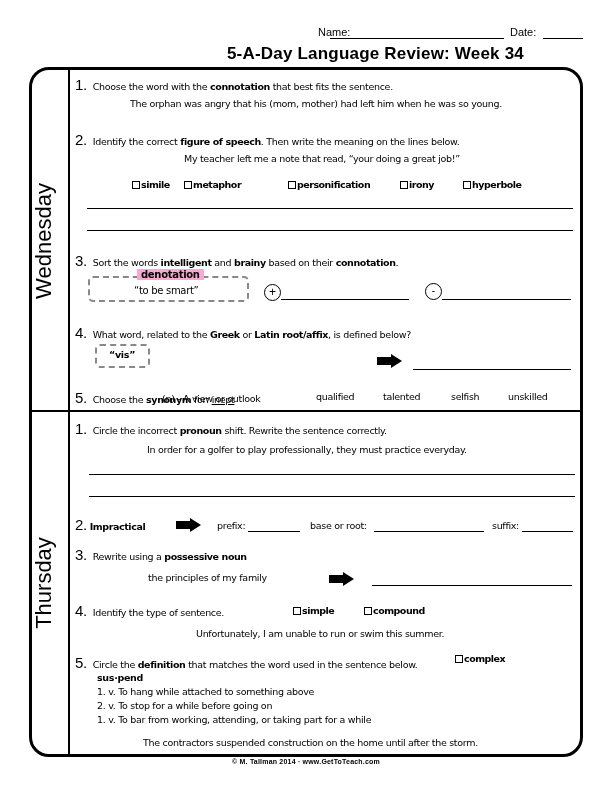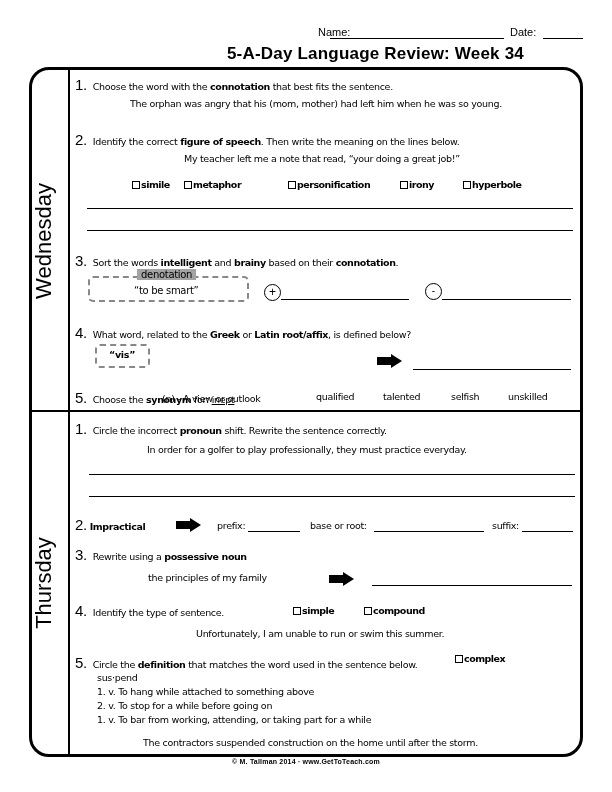--- a/index.html
+++ b/index.html
@@ -79,21 +79,21 @@
 <div class="abs small" style="left:75px; top:252px;">
   <span class="num">3.</span>
   <span>Sort the words</span>
   <b class="kw">intelligent</b>
   <span>and</span>
   <b class="kw">brainy</b>
   <span>based on their</span>
   <b class="kw">connotation</b><span>.</span>
 </div>
 <div class="dashbox" style="left:88px; top:276px; width:161px; height:26px;"></div>
-<div class="abs small" style="left:137px; top:269px; background:#a3a3a3; padding:0 4px; font-size:10px;">denotation</div>
+<div class="abs small" style="left:137px; top:269px; background:#f9a8d4; padding:0 4px; font-size:10px;font-weight:bold;">denotation</div>
 <div class="abs small" style="left:134px; top:285px; font-size:10px;">“to be smart”</div>
 
 <div class="circle" style="left:264px; top:284px;">+</div>
 <div class="line" style="left:281px; top:299px; width:128px;"></div>
 <div class="circle" style="left:425px; top:283px; font-size:10px;">-</div>
 <div class="line" style="left:442px; top:299px; width:129px;"></div>
 
 <div class="abs small" style="left:75px; top:324px;">
   <span class="num">4.</span>
   <span>What word, related to the</span>
@@ -158,19 +158,19 @@
 <div class="abs opt" style="left:364px; top:605px;"><span class="cb"></span><span>compound</span></div>
 <div class="abs opt" style="left:455px; top:605px;margin-top:48px;"><span class="cb"></span><span>complex</span></div>
 <div class="abs small" style="left:196px; top:628px;">Unfortunately, I am unable to run or swim this summer.</div>
 
 <div class="abs small" style="left:75px; top:654px;">
   <span class="num">5.</span>
   <span>Circle the</span>
   <b class="kw">definition</b>
   <span>that matches the word used in the sentence below.</span>
 </div>
-<div class="abs small" style="left:97px; top:672px; font-weight:normal;">sus·pend</div>
+<div class="abs small" style="left:97px; top:672px; font-weight:bold;">sus·pend</div>
 <div class="abs small" style="left:97px; top:686px;">1. v. To hang while attached to something above</div>
 <div class="abs small" style="left:97px; top:700px;">2. v. To stop for a while before going on</div>
 <div class="abs small" style="left:97px; top:714px;">1. v. To bar from working, attending, or taking part for a while</div>
 <div class="abs small" style="left:143px; top:737px;">The contractors suspended construction on the home until after the storm.</div>
 
 <div class="footer">© M. Tallman 2014 · www.GetToTeach.com</div>
 
 </body></html>

